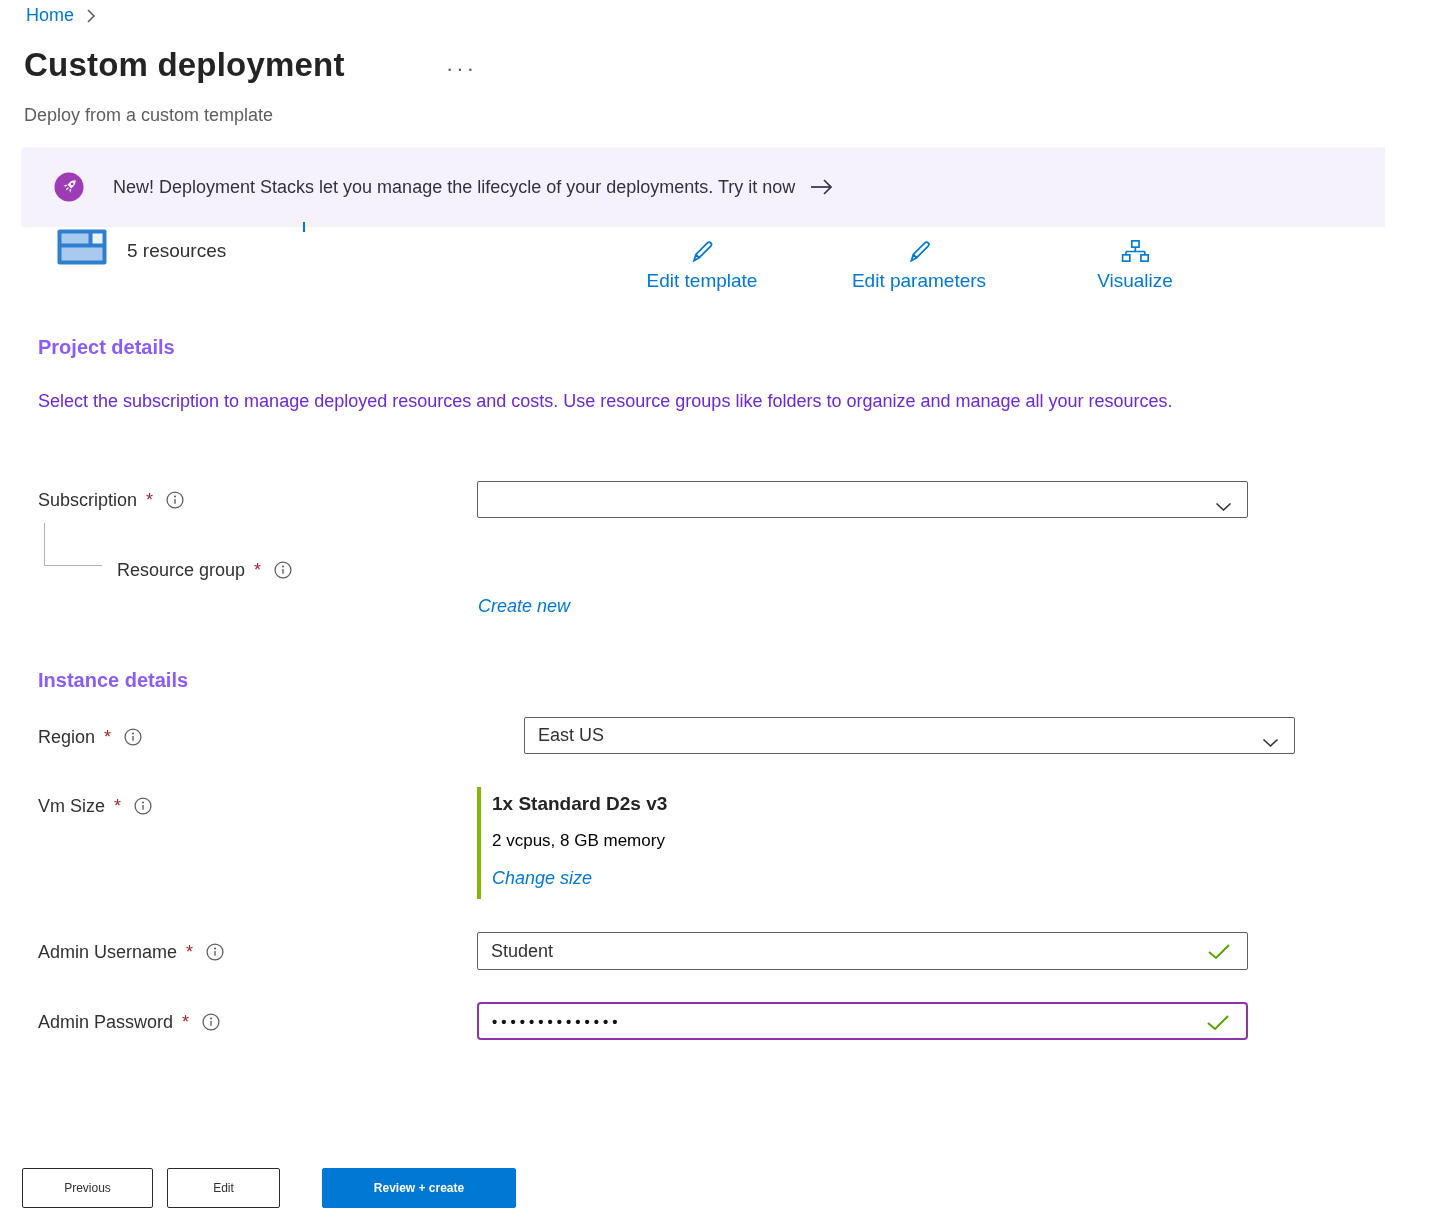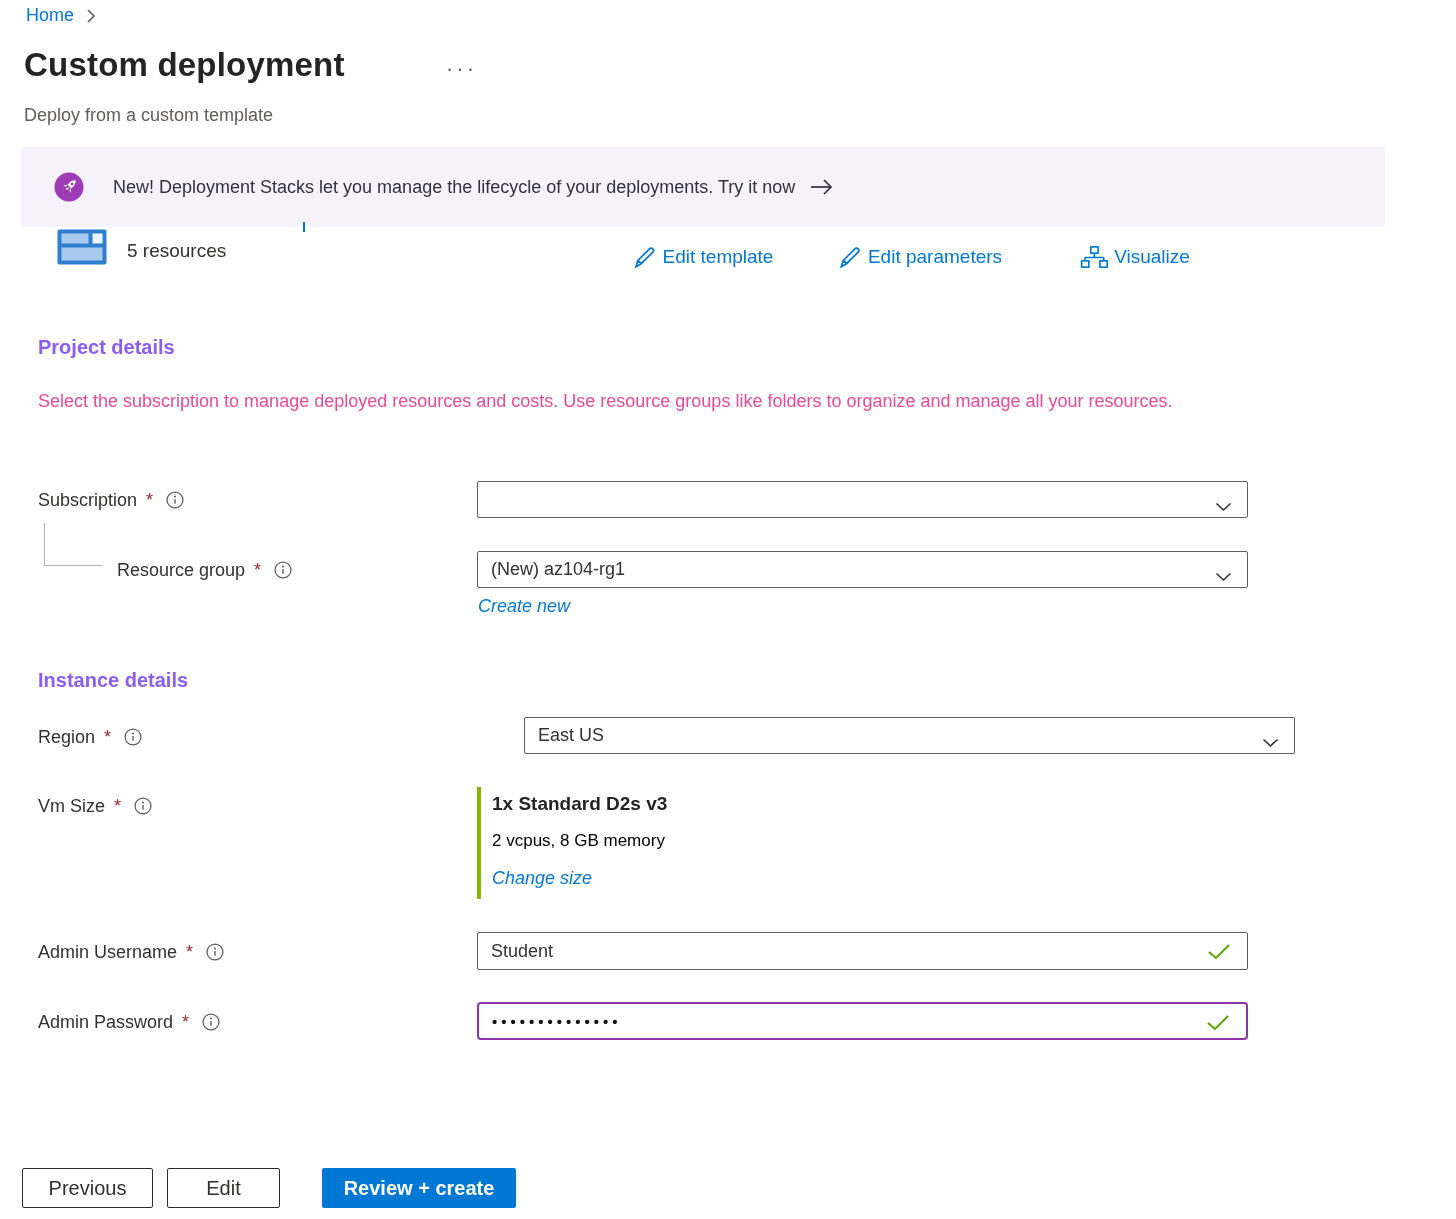--- a/index.html
+++ b/index.html
@@ -27,26 +27,26 @@
     padding-left:33px; cursor:pointer;
   }
   .banner-text { margin-left:29px; font-size:18px; color:#32313f; }
   .banner .arrow { margin-left:14px; display:flex; align-items:center; }
 
   
   .template-bar { position:absolute; left:0; top:228px; width:1456px; height:62px; }
   .tpl-icon { position:absolute; left:57px; top:1px; }
   .resource-count { position:absolute; left:127px; top:12px; font-size:19px; color:#323130; }
   .text-cursor { position:absolute; left:303px; top:-6px; width:2px; height:10px; background:#0078d4; }
-  .tpl-action { position:absolute; top:16px; transform:translateX(-50%); display:flex; flex-direction:row; align-items:center; gap:6px; cursor:pointer; }
+  .tpl-action { position:absolute; top:10px; transform:translateX(-50%); display:flex; flex-direction:column; align-items:center; gap:6px; cursor:pointer; }
   .tpl-action .lbl { font-size:19px; color:#0078d4; white-space:nowrap; }
 
   
   .section-heading { position:absolute; left:38px; font-size:20px; font-weight:700; color:#8b5cf6; }
-  .description { position:absolute; left:38px; top:385px; width:1150px; font-size:18px; line-height:32px; color:#ec4899; }
+  .description { position:absolute; left:38px; top:385px; width:1150px; font-size:18px; line-height:32px; color:#6d28d9; }
 
   .field-label { position:absolute; display:flex; align-items:center; gap:7px; font-size:18px; color:#323130; height:22px; }
   .req { color:#a4262c; font-size:18px; margin-left:2px; }
   .info { display:flex; align-items:center; margin-left:6px; cursor:pointer; }
 
   .dropdown, .textfield {
     position:absolute; left:477px; width:771px; height:37px; background:#fff;
     border:1px solid #605e5c; border-radius:2px; font-size:18px; color:#323130;
     display:flex; align-items:center; padding:0 40px 0 13px; cursor:pointer;
   }
@@ -63,21 +63,21 @@
 
   
   .vm-block { position:absolute; left:477px; top:787px; width:400px; height:112px; }
   .vm-bar { position:absolute; left:0; top:0; width:4px; height:112px; background:#7fb900; }
   .vm-title { position:absolute; left:15px; top:6px; font-size:19px; font-weight:700; color:#242424; }
   .vm-detail { position:absolute; left:15px; top:44px; font-size:17px; color:#000000; }
   .vm-change { position:absolute; left:15px; top:81px; font-size:18px; }
 
   
   .btn { position:absolute; top:1168px; height:40px; display:flex; align-items:center; justify-content:center;
-    font-size:20px; border-radius:2px; cursor:pointer; }
+    font-size:12px; border-radius:2px; cursor:pointer; }
   .btn-secondary { background:#fff; border:1px solid #2b2b2b; color:#323130; }
   .btn-primary { background:#0078d4; border:1px solid #0078d4; color:#fff; font-weight:700; }
   .btn-prev { left:22px; width:131px; }
   .btn-next { left:167px; width:113px; }
   .btn-review { left:294px; width:194px;margin-left:28px; }
 </style>
 </head>
 <body>
 
 <div class="page">
@@ -187,28 +187,20 @@
     <span>Resource group</span>
     <span class="req">*</span>
     <span class="info">
       <svg width="18" height="18" viewBox="0 0 17 17">
           <circle cx="8.5" cy="8.5" r="7.5" fill="none" stroke="#605e5c" stroke-width="1.2"></circle>
           <line x1="8.5" y1="7.6" x2="8.5" y2="12" stroke="#605e5c" stroke-width="1.3"></line>
           <circle cx="8.5" cy="5.2" r="1" fill="#605e5c"></circle>
         </svg>
     </span>
   </div>
-  <div class="dropdown" style="top:551px;">
-    <span>(New) az104-rg1</span>
-    <span class="chev">
-      <svg width="17" height="10" viewBox="0 0 17 10">
-        <polyline points="1.5,1.5 8.5,8 15.5,1.5" fill="none" stroke="#323130" stroke-width="1.6"></polyline>
-      </svg>
-    </span>
-  </div>
   <a class="create-new">Create new</a>
 
   <div class="section-heading" style="top:669px;">Instance details</div>
 
   <div class="field-label" style="left:38px; top:726px;">
     <span>Region</span>
     <span class="req">*</span>
     <span class="info">
       <svg width="18" height="18" viewBox="0 0 17 17">
           <circle cx="8.5" cy="8.5" r="7.5" fill="none" stroke="#605e5c" stroke-width="1.2"></circle>

